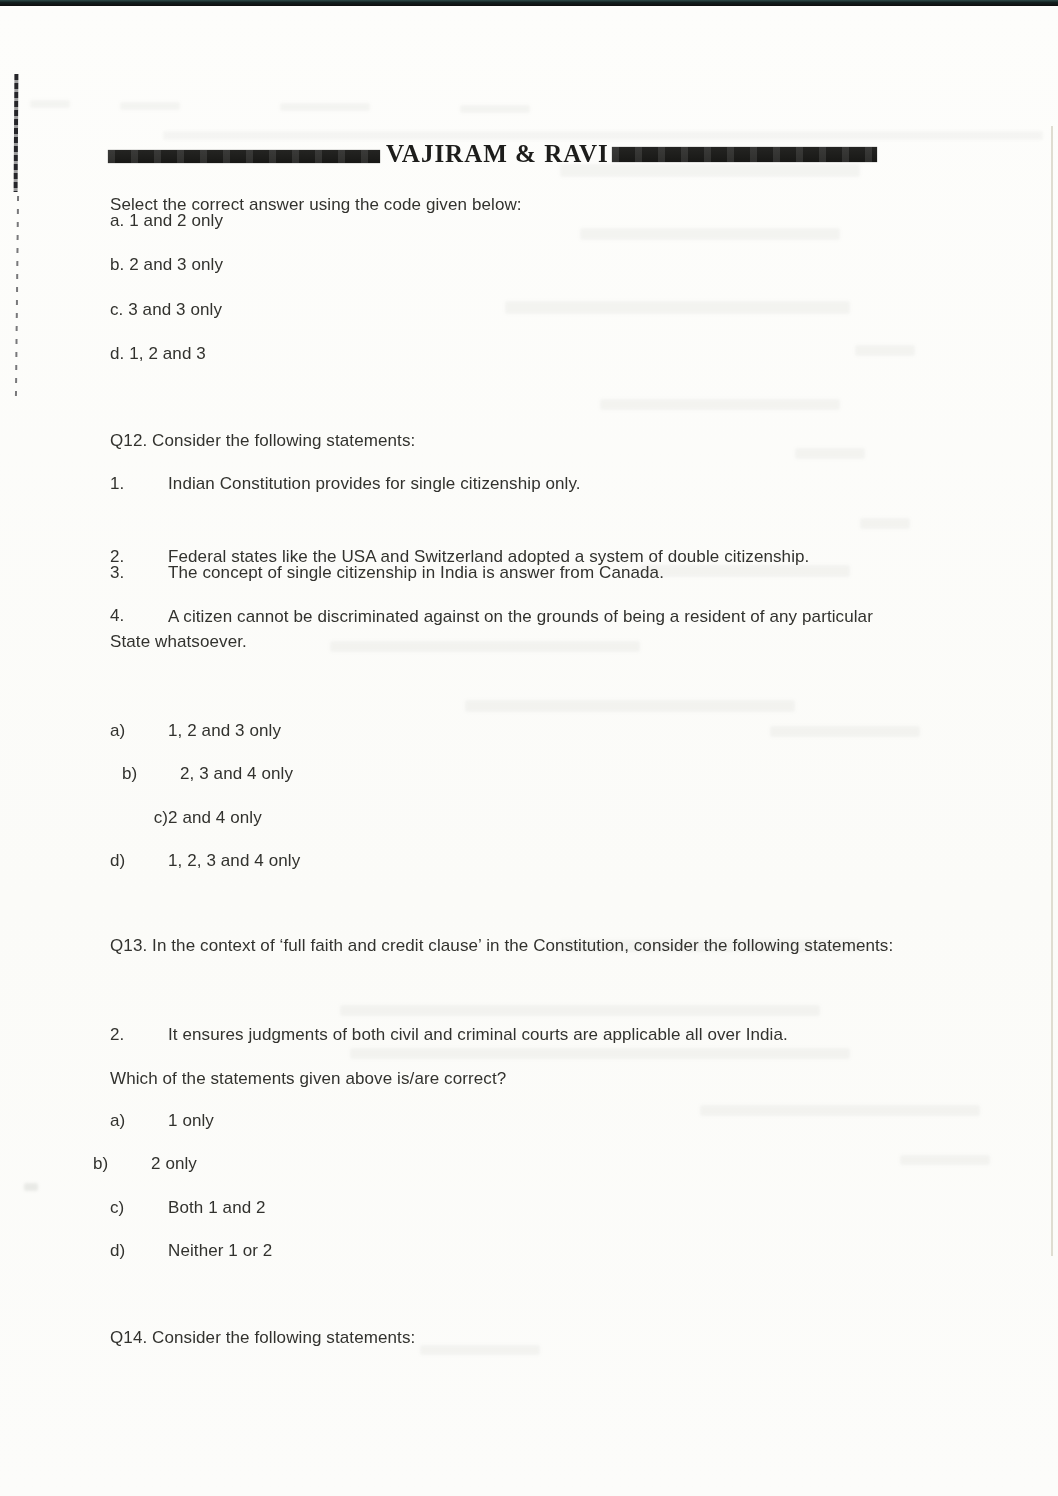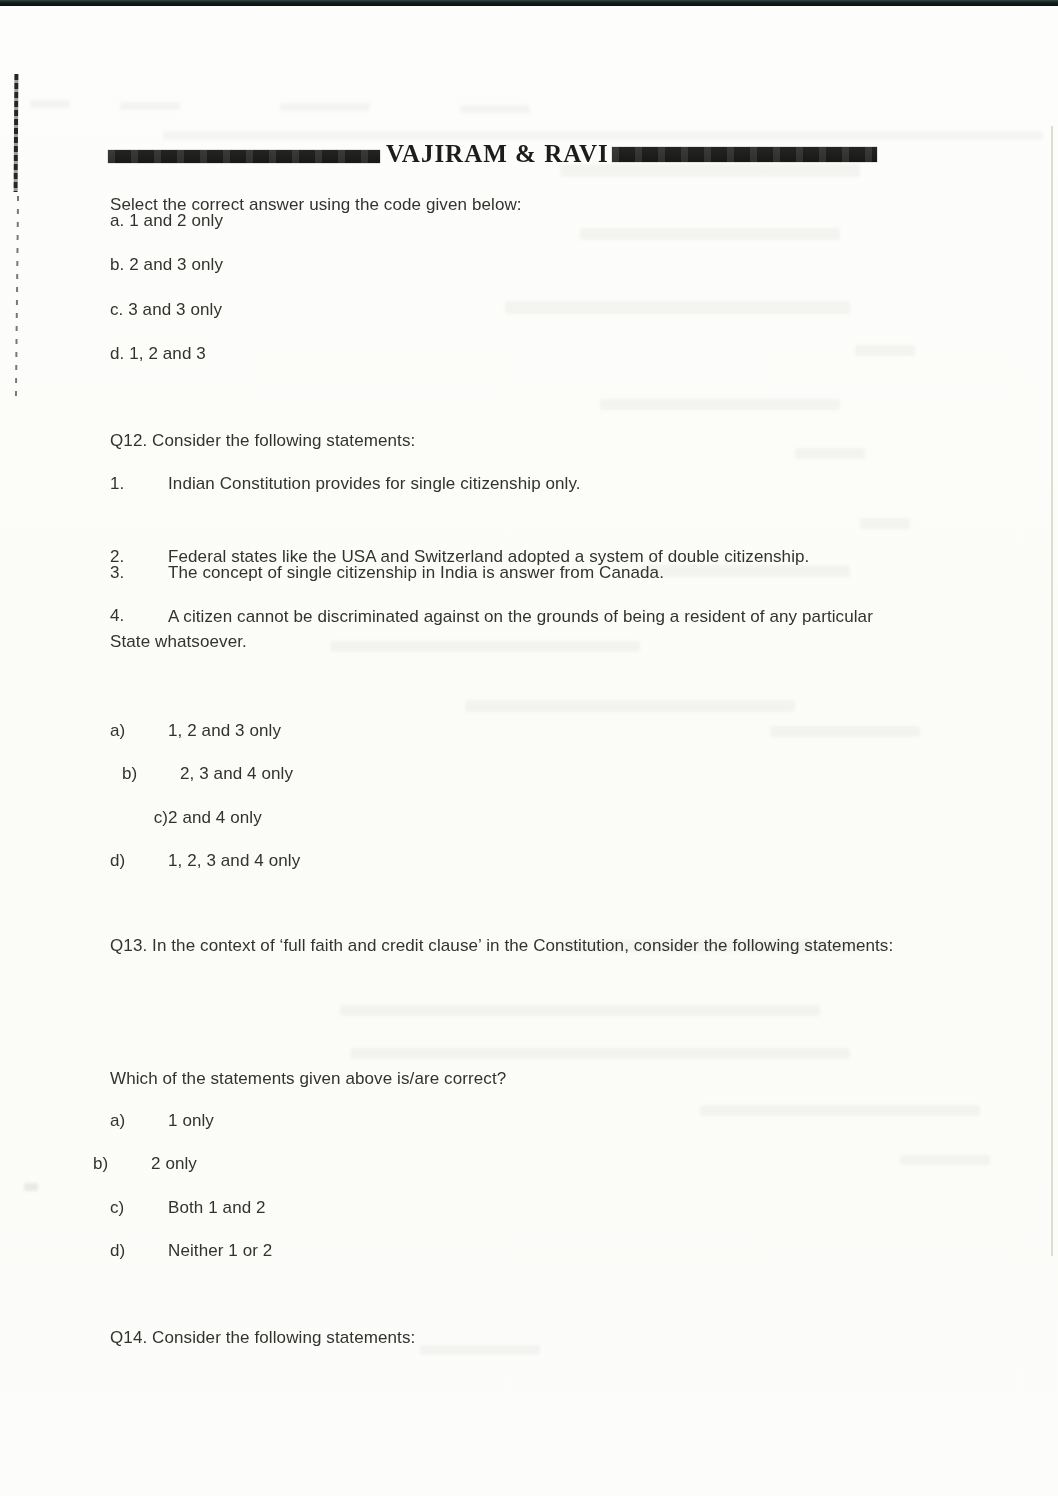--- a/index.html
+++ b/index.html
@@ -132,20 +132,23 @@
   </div>
   <div class="line" style="left:110px;top:806px;text-align:right;">
     <span class="lbl">c)</span><span>2 and 4 only</span>
   </div>
   <div class="line" style="left:110px;top:849px;">
     <span class="lbl">d)</span><span>1, 2, 3 and 4 only</span>
   </div>
 
   <div class="line" style="left:110px;top:934px;">Q13. In the context of ‘full faith and credit clause’ in the Constitution, consider the following statements:</div>
 
+  <div class="line" style="left:110px;top:1023px;">
+    <span class="lbl">2.</span><span>It ensures judgments of both civil and criminal courts are applicable all over India.</span>
+  </div>
 
   <div class="line" style="left:110px;top:1067px;">Which of the statements given above is/are correct?</div>
 
   <div class="line" style="left:110px;top:1109px;">
     <span class="lbl">a)</span><span>1 only</span>
   </div>
   <div class="line" style="left:93px;top:1152px;">
     <span class="lbl">b)</span><span>2 only</span>
   </div>
   <div class="line" style="left:110px;top:1196px;">

